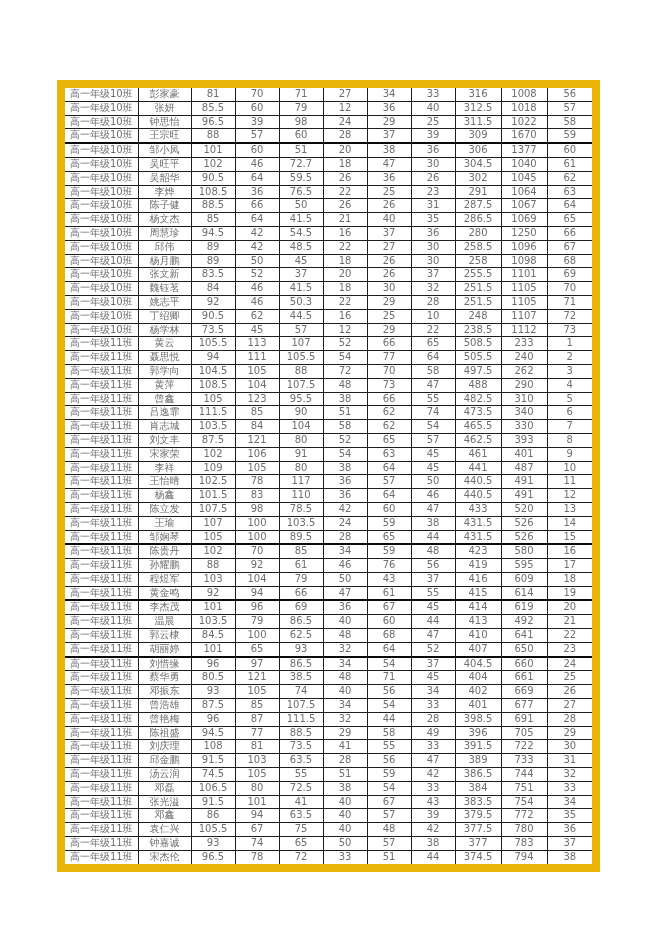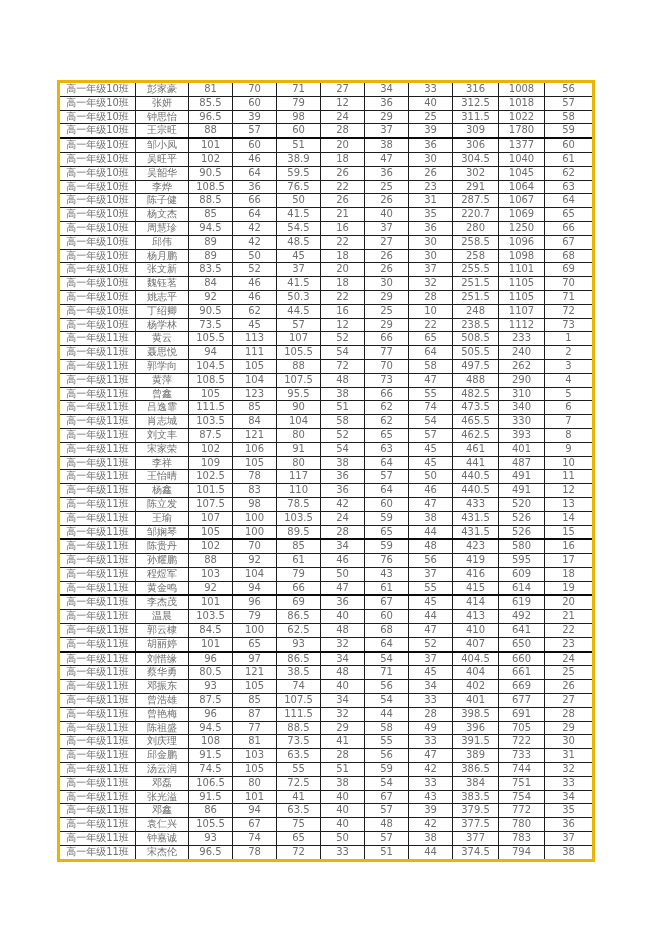--- a/index.html
+++ b/index.html
@@ -15,21 +15,21 @@
     background: #ffffff;
     overflow: hidden;
   }
   table.grid {
     position: absolute;
     left: 57px;
     top: 80px;
     width: 537px;
     border-collapse: collapse;
     table-layout: fixed;
-    border: 3px solid #eab308;
+    border: 8px solid #eab308;
     padding-left: 17px;
   }
   table.grid td {
     border: 1px solid #1d1d1d;
     font-size: 10px;
     color: #6e6e6e;
     text-align: center;
     vertical-align: middle;
     padding: 0;
     height: 12.8px;
@@ -103,42 +103,42 @@
         <tr class="thick-bottom">
           <td>高一年级10班</td>
           <td>王宗旺</td>
           <td>88</td>
           <td>57</td>
           <td>60</td>
           <td>28</td>
           <td>37</td>
           <td>39</td>
           <td>309</td>
-          <td>1780</td>
+          <td>1670</td>
           <td>59</td>
         </tr>
         <tr>
           <td>高一年级10班</td>
           <td>邹小凤</td>
           <td>101</td>
           <td>60</td>
           <td>51</td>
           <td>20</td>
           <td>38</td>
           <td>36</td>
           <td>306</td>
           <td>1377</td>
           <td>60</td>
         </tr>
         <tr>
           <td>高一年级10班</td>
           <td>吴旺平</td>
           <td>102</td>
           <td>46</td>
-          <td>38.9</td>
+          <td>72.7</td>
           <td>18</td>
           <td>47</td>
           <td>30</td>
           <td>304.5</td>
           <td>1040</td>
           <td>61</td>
         </tr>
         <tr>
           <td>高一年级10班</td>
           <td>吴韶华</td>
@@ -180,21 +180,21 @@
         </tr>
         <tr>
           <td>高一年级10班</td>
           <td>杨文杰</td>
           <td>85</td>
           <td>64</td>
           <td>41.5</td>
           <td>21</td>
           <td>40</td>
           <td>35</td>
-          <td>220.7</td>
+          <td>286.5</td>
           <td>1069</td>
           <td>65</td>
         </tr>
         <tr>
           <td>高一年级10班</td>
           <td>周慧珍</td>
           <td>94.5</td>
           <td>42</td>
           <td>54.5</td>
           <td>16</td>

